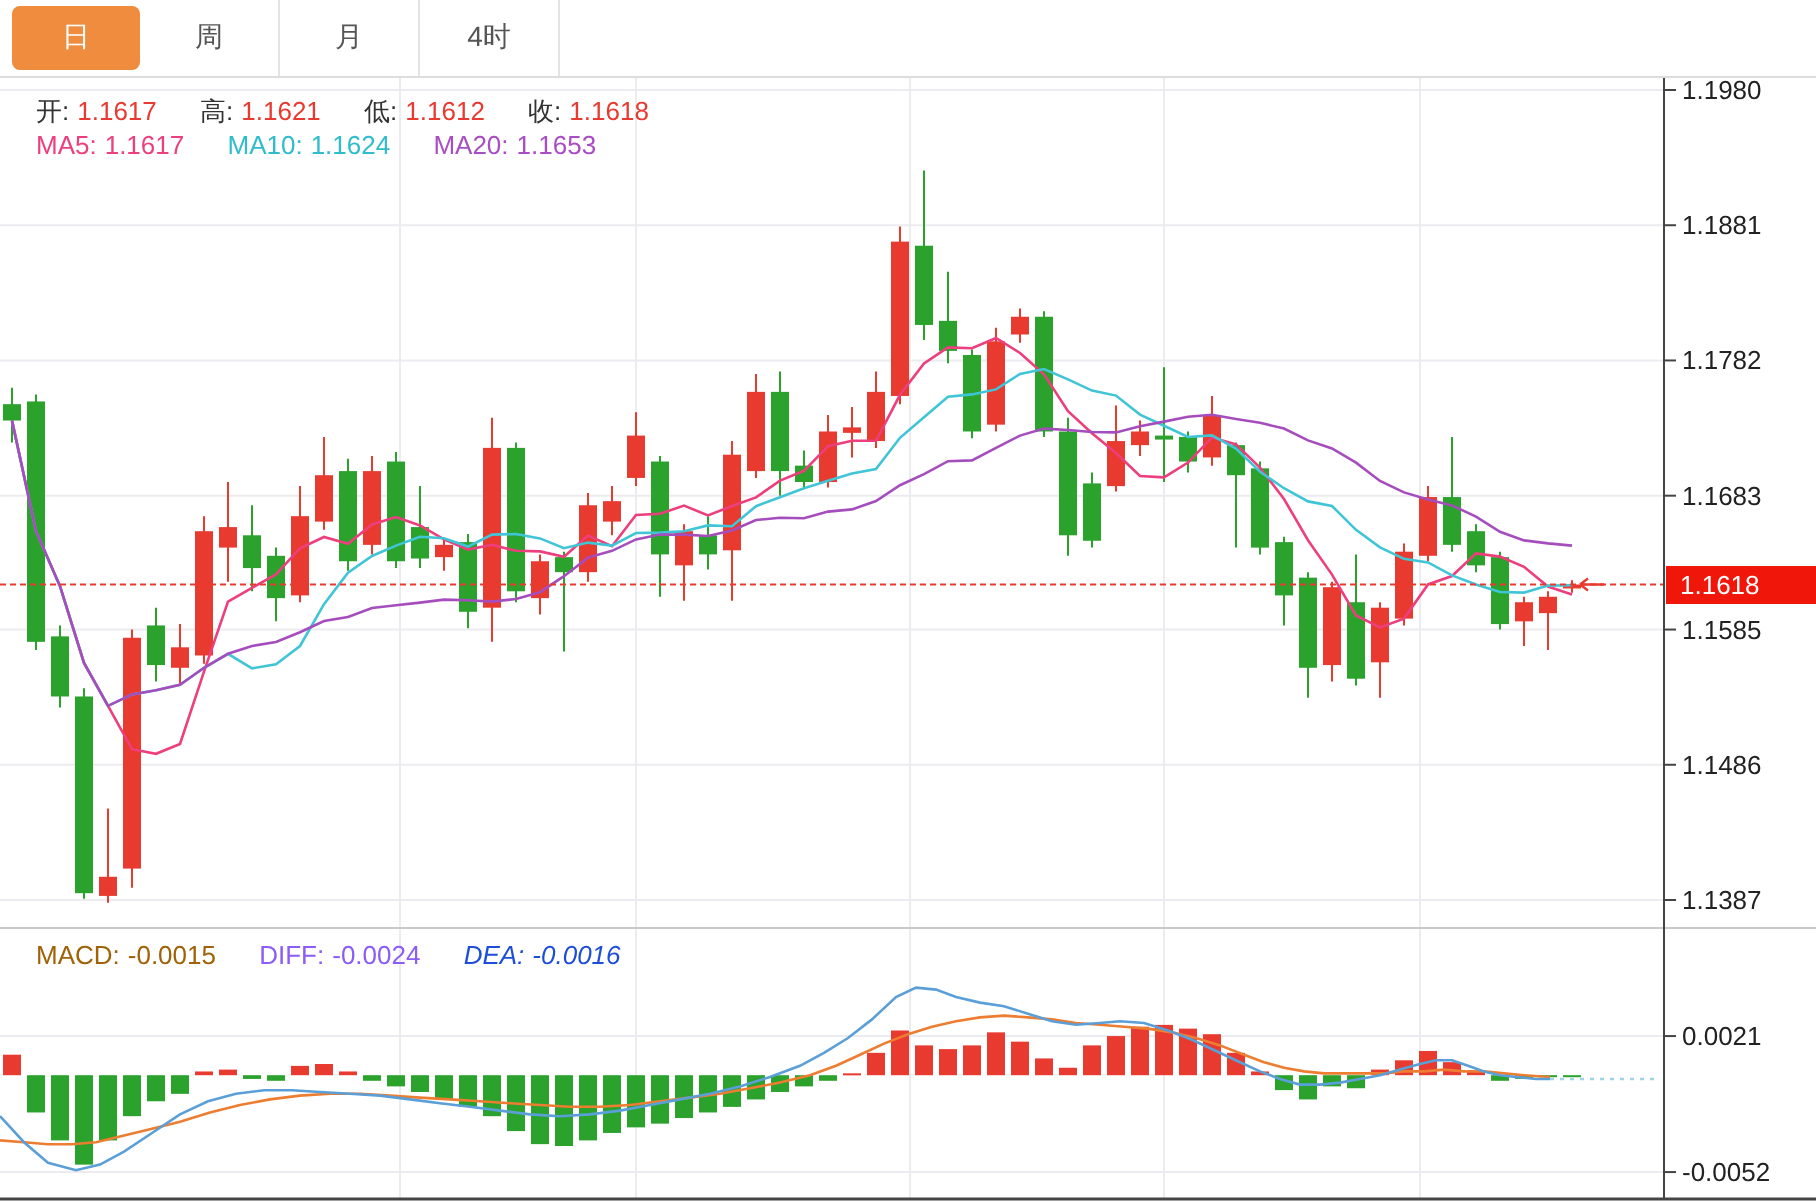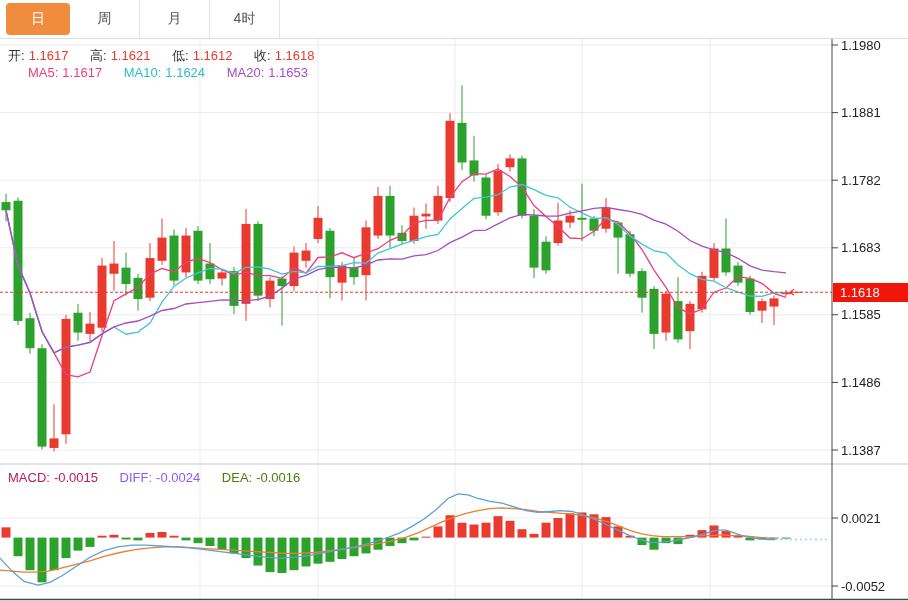--- a/index.html
+++ b/index.html
@@ -8,27 +8,27 @@
   svg{position:absolute;left:0;top:0;}
   
   .toolbar{position:absolute;left:0;top:0;width:908px;height:38px;background:#fff;
            border-bottom:1px solid #ddd;display:flex;align-items:center;z-index:5;}
   .tab{width:70px;height:38px;display:flex;align-items:center;justify-content:center;
        font-size:14px;color:#555;border-right:1px solid #e4e4e4;box-sizing:border-box;cursor:pointer;}
   .tab.active{width:64px;height:32px;margin:3px 0 3px 6px;background:#f08c3e;color:#fff;
        border-radius:4px;border-right:none;}
   .spacer{flex:1;}
   
-  .legend{position:absolute;left:8px;font-size:13px;z-index:4;white-space:nowrap;}
+  .legend{position:absolute;left:18px;font-size:13px;z-index:4;white-space:nowrap;}
   .legend span{margin-right:4px;}
   .legend .grp{margin-right:14px;display:inline-block;}
   .lbl{color:#333;}
   .red{color:#e83a30;}
   .c-ma5{color:#ed3e7d;} .c-ma10{color:#2fbccd;} .c-ma20{color:#a94dc4;}
-  .c-macd{color:#be185d;} .c-diff{color:#8b5cf6;} .c-dea{color:#4d7c0f;}
+  .c-macd{color:#a16207;} .c-diff{color:#8b5cf6;} .c-dea{color:#1d4ed8;font-style:italic;}
   
   .price-tag{position:absolute;left:833px;top:283px;width:75px;height:19px;line-height:19px;
      background:#f0170a;color:#fff;font-size:13px;padding-left:7px;box-sizing:border-box;z-index:4;}
 </style>
 </head>
 <body>
 
 <div id="app">
 
   <div class="toolbar">
@@ -292,21 +292,21 @@
       <line x1="832" y1="38" x2="832" y2="599.5" stroke="#444444" stroke-width="1"></line>
     </svg>
 
   <div class="legend" style="top:47px;">
     <span class="grp"><span class="lbl">开:</span><span class="red">1.1617</span></span>
     <span class="grp"><span class="lbl">高:</span><span class="red">1.1621</span></span>
     <span class="grp"><span class="lbl">低:</span><span class="red">1.1612</span></span>
     <span class="grp"><span class="lbl">收:</span><span class="red">1.1618</span></span>
   </div>
 
-  <div class="legend" style="top:65px;margin-left:20px;">
+  <div class="legend" style="top:65px;">
     <span class="grp c-ma5"><span>MA5:</span><span>1.1617</span></span>
     <span class="grp c-ma10"><span>MA10:</span><span>1.1624</span></span>
     <span class="grp c-ma20"><span>MA20:</span><span>1.1653</span></span>
   </div>
 
   <div class="legend" style="top:470px;">
     <span class="grp c-macd"><span>MACD:</span><span>-0.0015</span></span>
     <span class="grp c-diff"><span>DIFF:</span><span>-0.0024</span></span>
     <span class="grp c-dea"><span>DEA:</span><span>-0.0016</span></span>
   </div>

